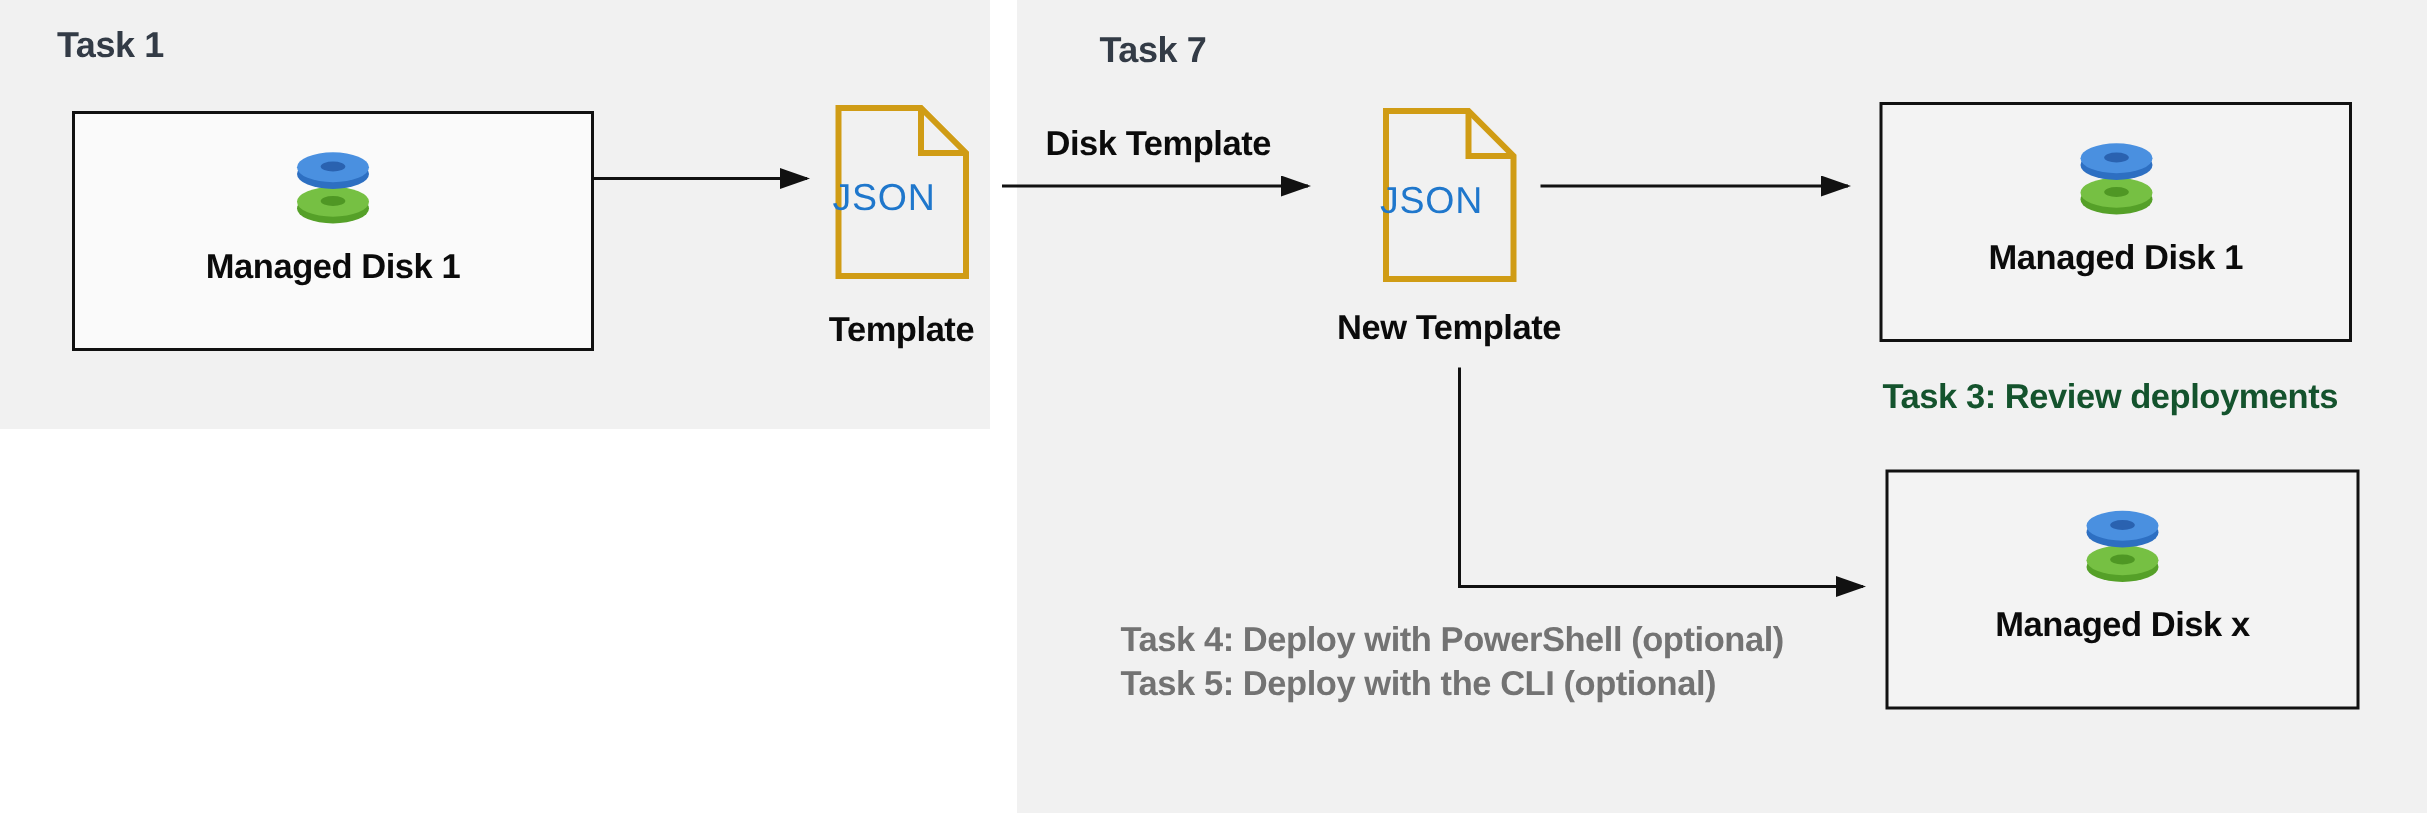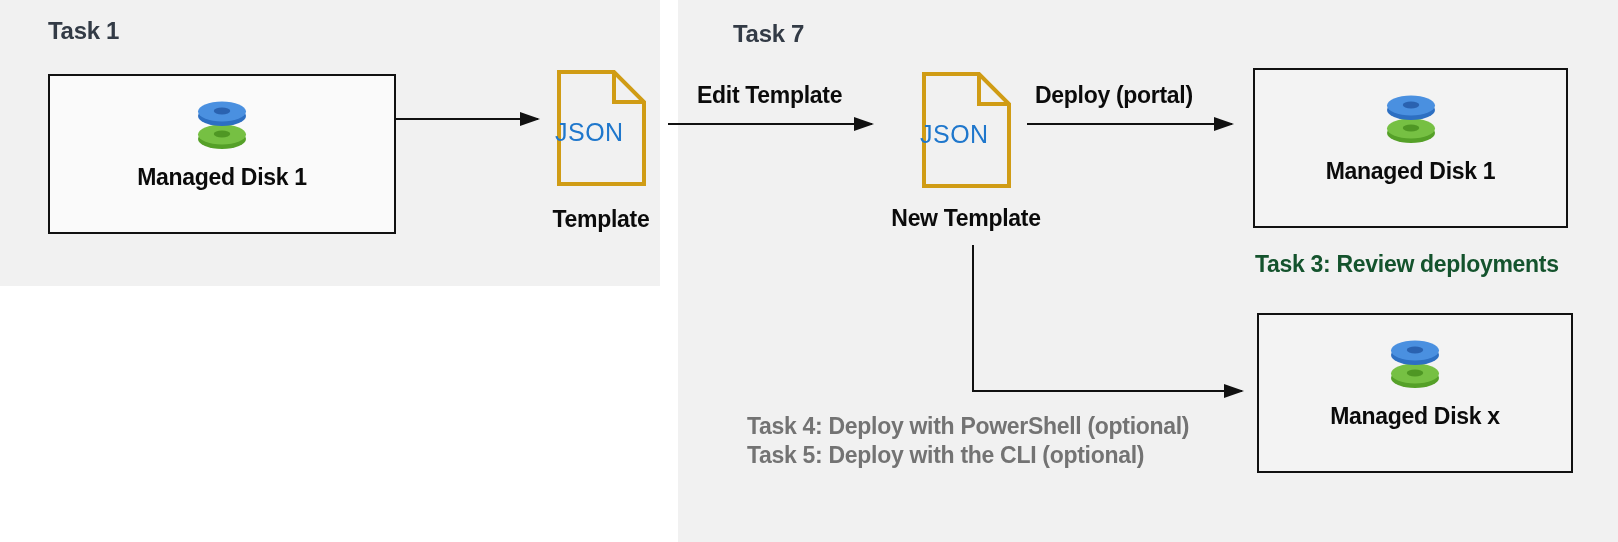--- a/index.html
+++ b/index.html
@@ -55,21 +55,21 @@
       <marker id="ah" markerWidth="11" markerHeight="8" refX="9" refY="3.5" orient="auto" markerUnits="strokeWidth">
         <polygon points="0 0, 10 3.5, 0 7" fill="#111"></polygon>
       </marker>
     </defs>
     <line x1="332" y1="119" x2="538" y2="119" stroke="#111" stroke-width="2" marker-end="url(#ah)"></line>
     <line x1="668" y1="124" x2="872" y2="124" stroke="#111" stroke-width="2" marker-end="url(#ah)"></line>
     <line x1="1027" y1="124" x2="1232" y2="124" stroke="#111" stroke-width="2" marker-end="url(#ah)"></line>
     <polyline points="973,245 973,391 1242,391" fill="none" stroke="#111" stroke-width="2" marker-end="url(#ah)"></polyline>
   </svg>
 
-  <div class="task-header" style="left:38px;top:17px;margin-left:10px;">Task 1</div>
+  <div class="task-header" style="left:38px;top:17px;">Task 1</div>
 
   <div class="disk-box" style="left:48px;top:74px;width:348px;height:160px;">
     <svg class="disk-icon" viewBox="0 0 54 58">
       <ellipse cx="27" cy="42" rx="24" ry="10" fill="#55a028"></ellipse>
       <ellipse cx="27" cy="37.5" rx="24" ry="10" fill="#76c043"></ellipse>
       <ellipse cx="27" cy="37" rx="8.2" ry="3.4" fill="#4f9724"></ellipse>
       <ellipse cx="27" cy="19" rx="24" ry="10" fill="#2d6fc2"></ellipse>
       <ellipse cx="27" cy="14.5" rx="24" ry="10" fill="#4a90e0"></ellipse>
       <ellipse cx="27" cy="14" rx="8.2" ry="3.4" fill="#2a62b0"></ellipse>
     </svg>
@@ -80,32 +80,31 @@
     <svg class="doc" width="93" height="120" viewBox="0 0 93 120">
       <path d="M4,4 H59 L89,34 V116 H4 Z" fill="none" stroke="#d09c15" stroke-width="4" stroke-linejoin="miter"></path>
       <path d="M59,4 V34 H89" fill="none" stroke="#d09c15" stroke-width="4"></path>
     </svg>
     <div class="json-text">JSON</div>
   </div>
   <div class="caption" style="left:601px;top:206px;">Template</div>
 
   <div class="task-header" style="left:733px;top:20px;">Task 7</div>
 
-  <div class="arrow-label" style="left:697px;top:82px;">Edit Template</div>
+  <div class="arrow-label" style="left:697px;top:82px;">Disk Template</div>
 
   <div class="json-file" style="left:920px;top:70px;width:93px;height:120px;">
     <svg class="doc" width="93" height="120" viewBox="0 0 93 120">
       <path d="M4,4 H59 L89,34 V116 H4 Z" fill="none" stroke="#d09c15" stroke-width="4" stroke-linejoin="miter"></path>
       <path d="M59,4 V34 H89" fill="none" stroke="#d09c15" stroke-width="4"></path>
     </svg>
     <div class="json-text">JSON</div>
   </div>
   <div class="caption" style="left:966px;top:205px;">New Template</div>
 
-  <div class="arrow-label" style="left:1035px;top:82px;">Deploy (portal)</div>
 
   <div class="disk-box" style="left:1253px;top:68px;width:315px;height:160px;background:#f3f3f3;">
     <svg class="disk-icon" viewBox="0 0 54 58">
       <ellipse cx="27" cy="42" rx="24" ry="10" fill="#55a028"></ellipse>
       <ellipse cx="27" cy="37.5" rx="24" ry="10" fill="#76c043"></ellipse>
       <ellipse cx="27" cy="37" rx="8.2" ry="3.4" fill="#4f9724"></ellipse>
       <ellipse cx="27" cy="19" rx="24" ry="10" fill="#2d6fc2"></ellipse>
       <ellipse cx="27" cy="14.5" rx="24" ry="10" fill="#4a90e0"></ellipse>
       <ellipse cx="27" cy="14" rx="8.2" ry="3.4" fill="#2a62b0"></ellipse>
     </svg>

